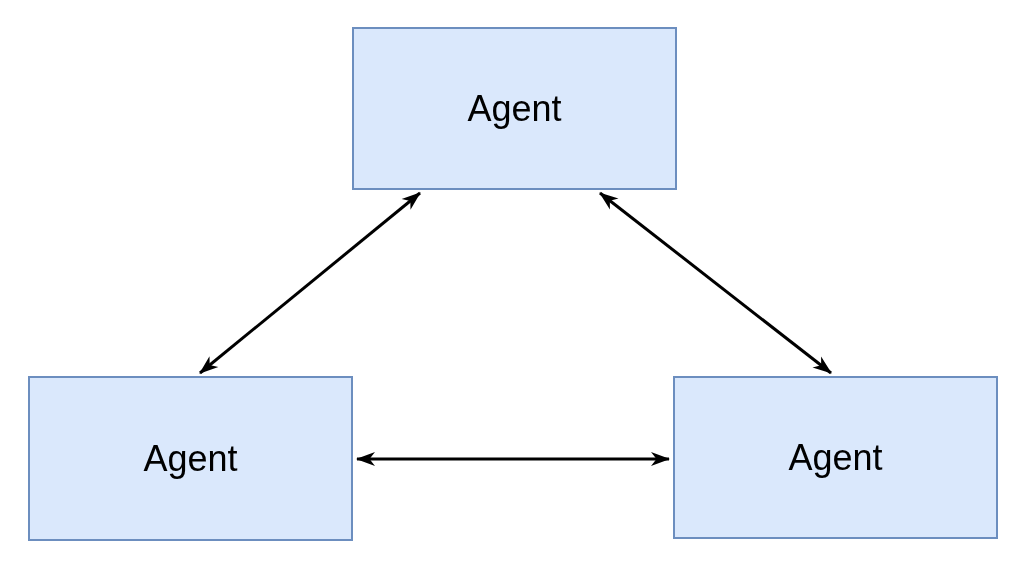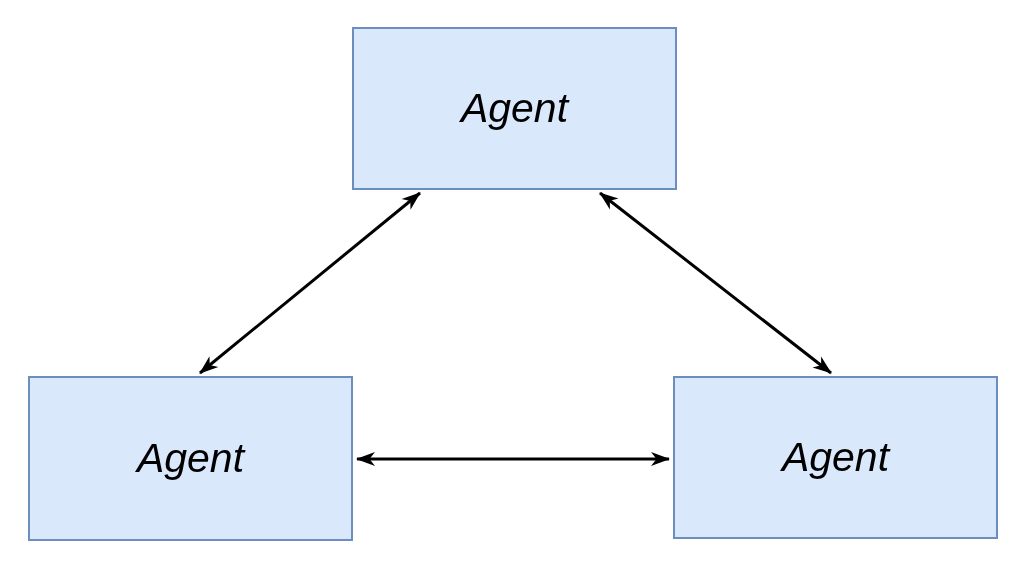--- a/index.html
+++ b/index.html
@@ -24,24 +24,23 @@
     position: absolute;
     box-sizing: border-box;
     background: var(--node-fill, #dae8fc);
     border: 2px solid var(--node-border, #6c8ebf);
     display: flex;
     align-items: center;
     justify-content: center;
   }
   .node-label {
     color: var(--label-color, #000000);
-    font-size: 41px;
+    font-size: 36px;
     line-height: 1;
     white-space: nowrap;
-    font-style: italic;
   }
   .node-top          { left: 352px; top: 27px;  width: 325px; height: 163px; }
   .node-bottom-left  { left: 28px;  top: 376px; width: 325px; height: 165px; }
   .node-bottom-right { left: 673px; top: 376px; width: 325px; height: 163px; }
   .edges-layer {
     position: absolute;
     left: 0;
     top: 0;
     pointer-events: none;
   }

